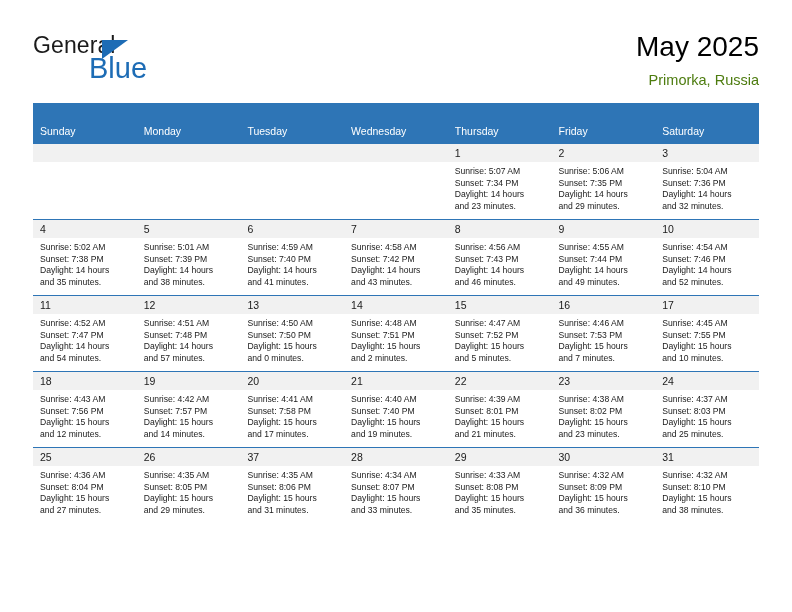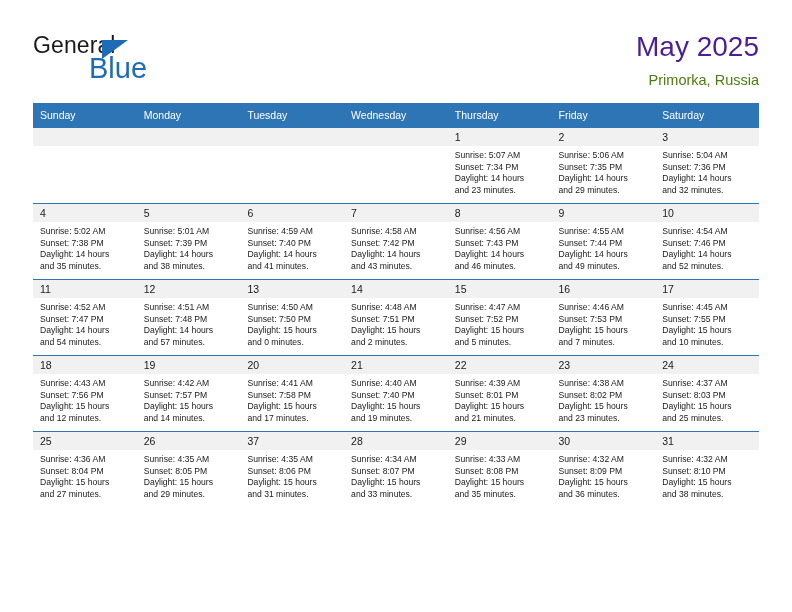--- a/index.html
+++ b/index.html
@@ -67,21 +67,21 @@
 
   .title-block {
     position: absolute;
     right: 0;
     top: -2px;
     text-align: right;
   }
   .cal-title {
     font-size: 28px;
     font-weight: normal;
-    color: #4c1d95;
+    color: #000000;
     line-height: 34px;
     white-space: nowrap;
   }
   .cal-subtitle {
     font-size: 14.5px;
     color: #4d7c0f;
     line-height: 20px;
     margin-top: 6px;
     white-space: nowrap;
   }
@@ -94,21 +94,21 @@
     width: 726px;
     border-collapse: collapse;
     table-layout: fixed;
   }
   .calendar th {
     background: #2e75b6;
     color: #ffffff;
     font-size: 10.5px;
     font-weight: normal;
     text-align: left;
-    padding: 6px 0 6px 7px;
+    padding: 22px 0 6px 7px;
     height: 12px;
     border: none;
   }
   .calendar td {
     vertical-align: top;
     width: 103.71px;
     height: 75px;
     padding: 0;
     border: none;
     border-top: 1px solid #2e75b6;

